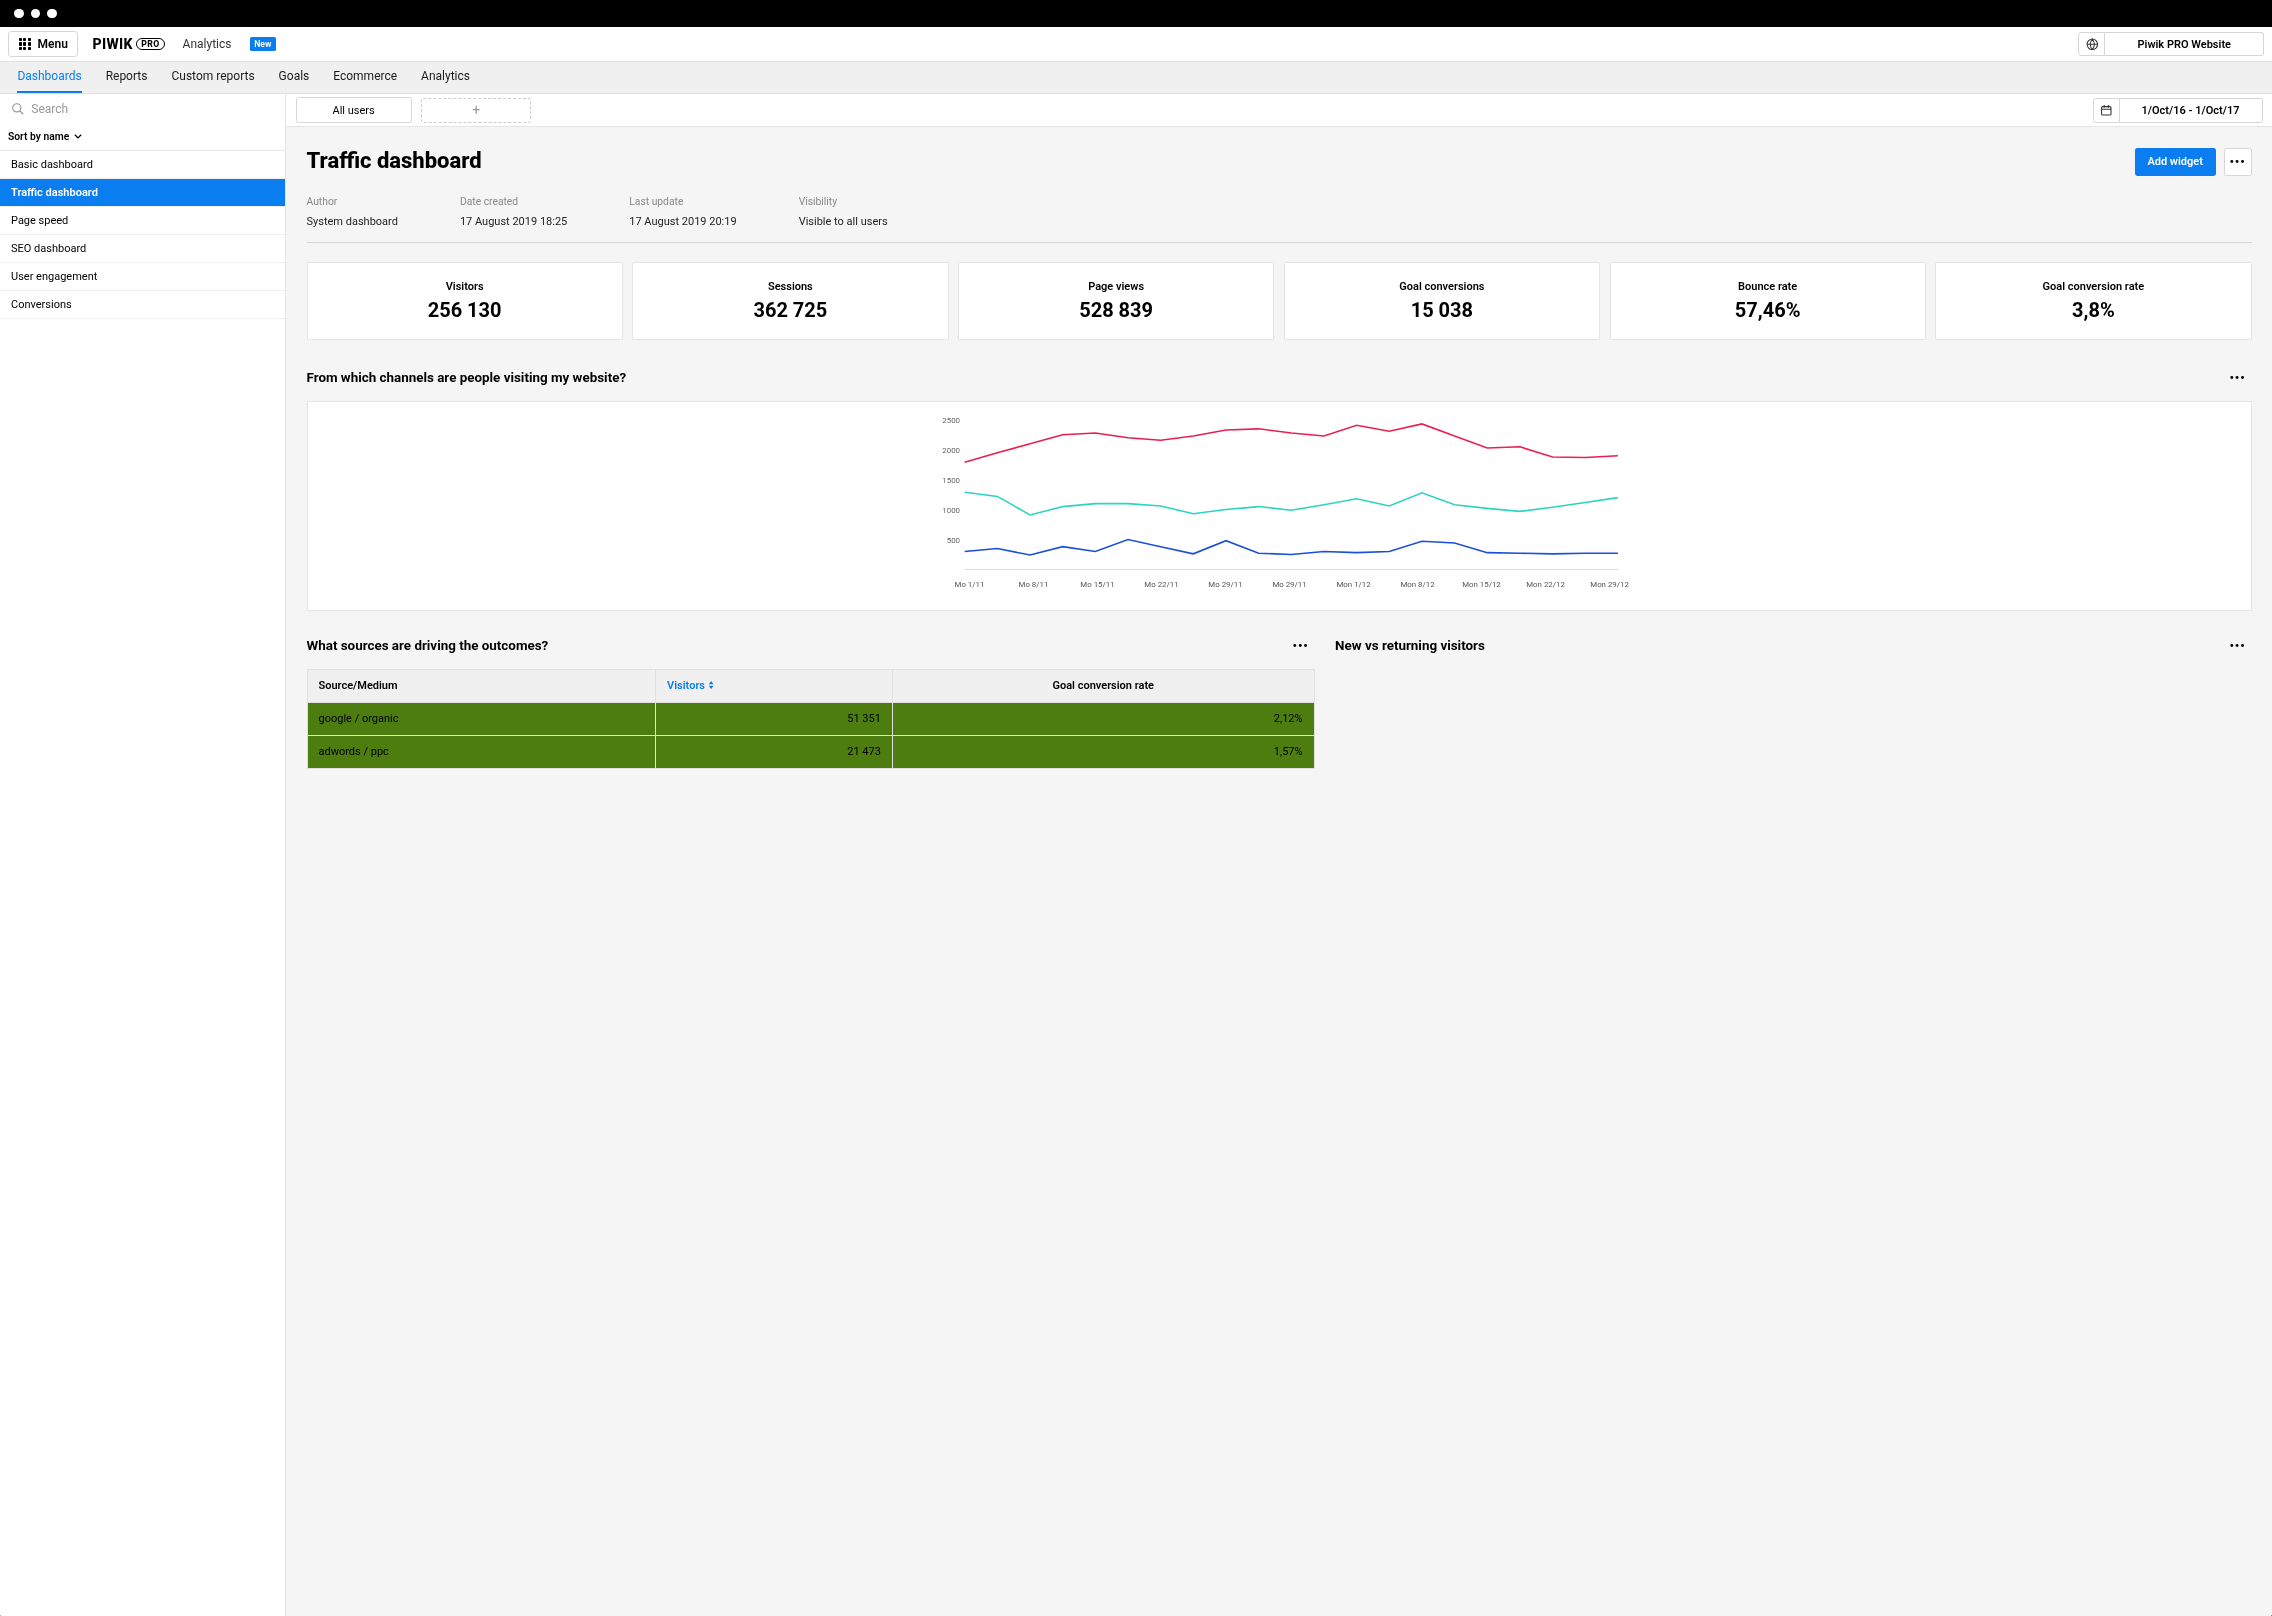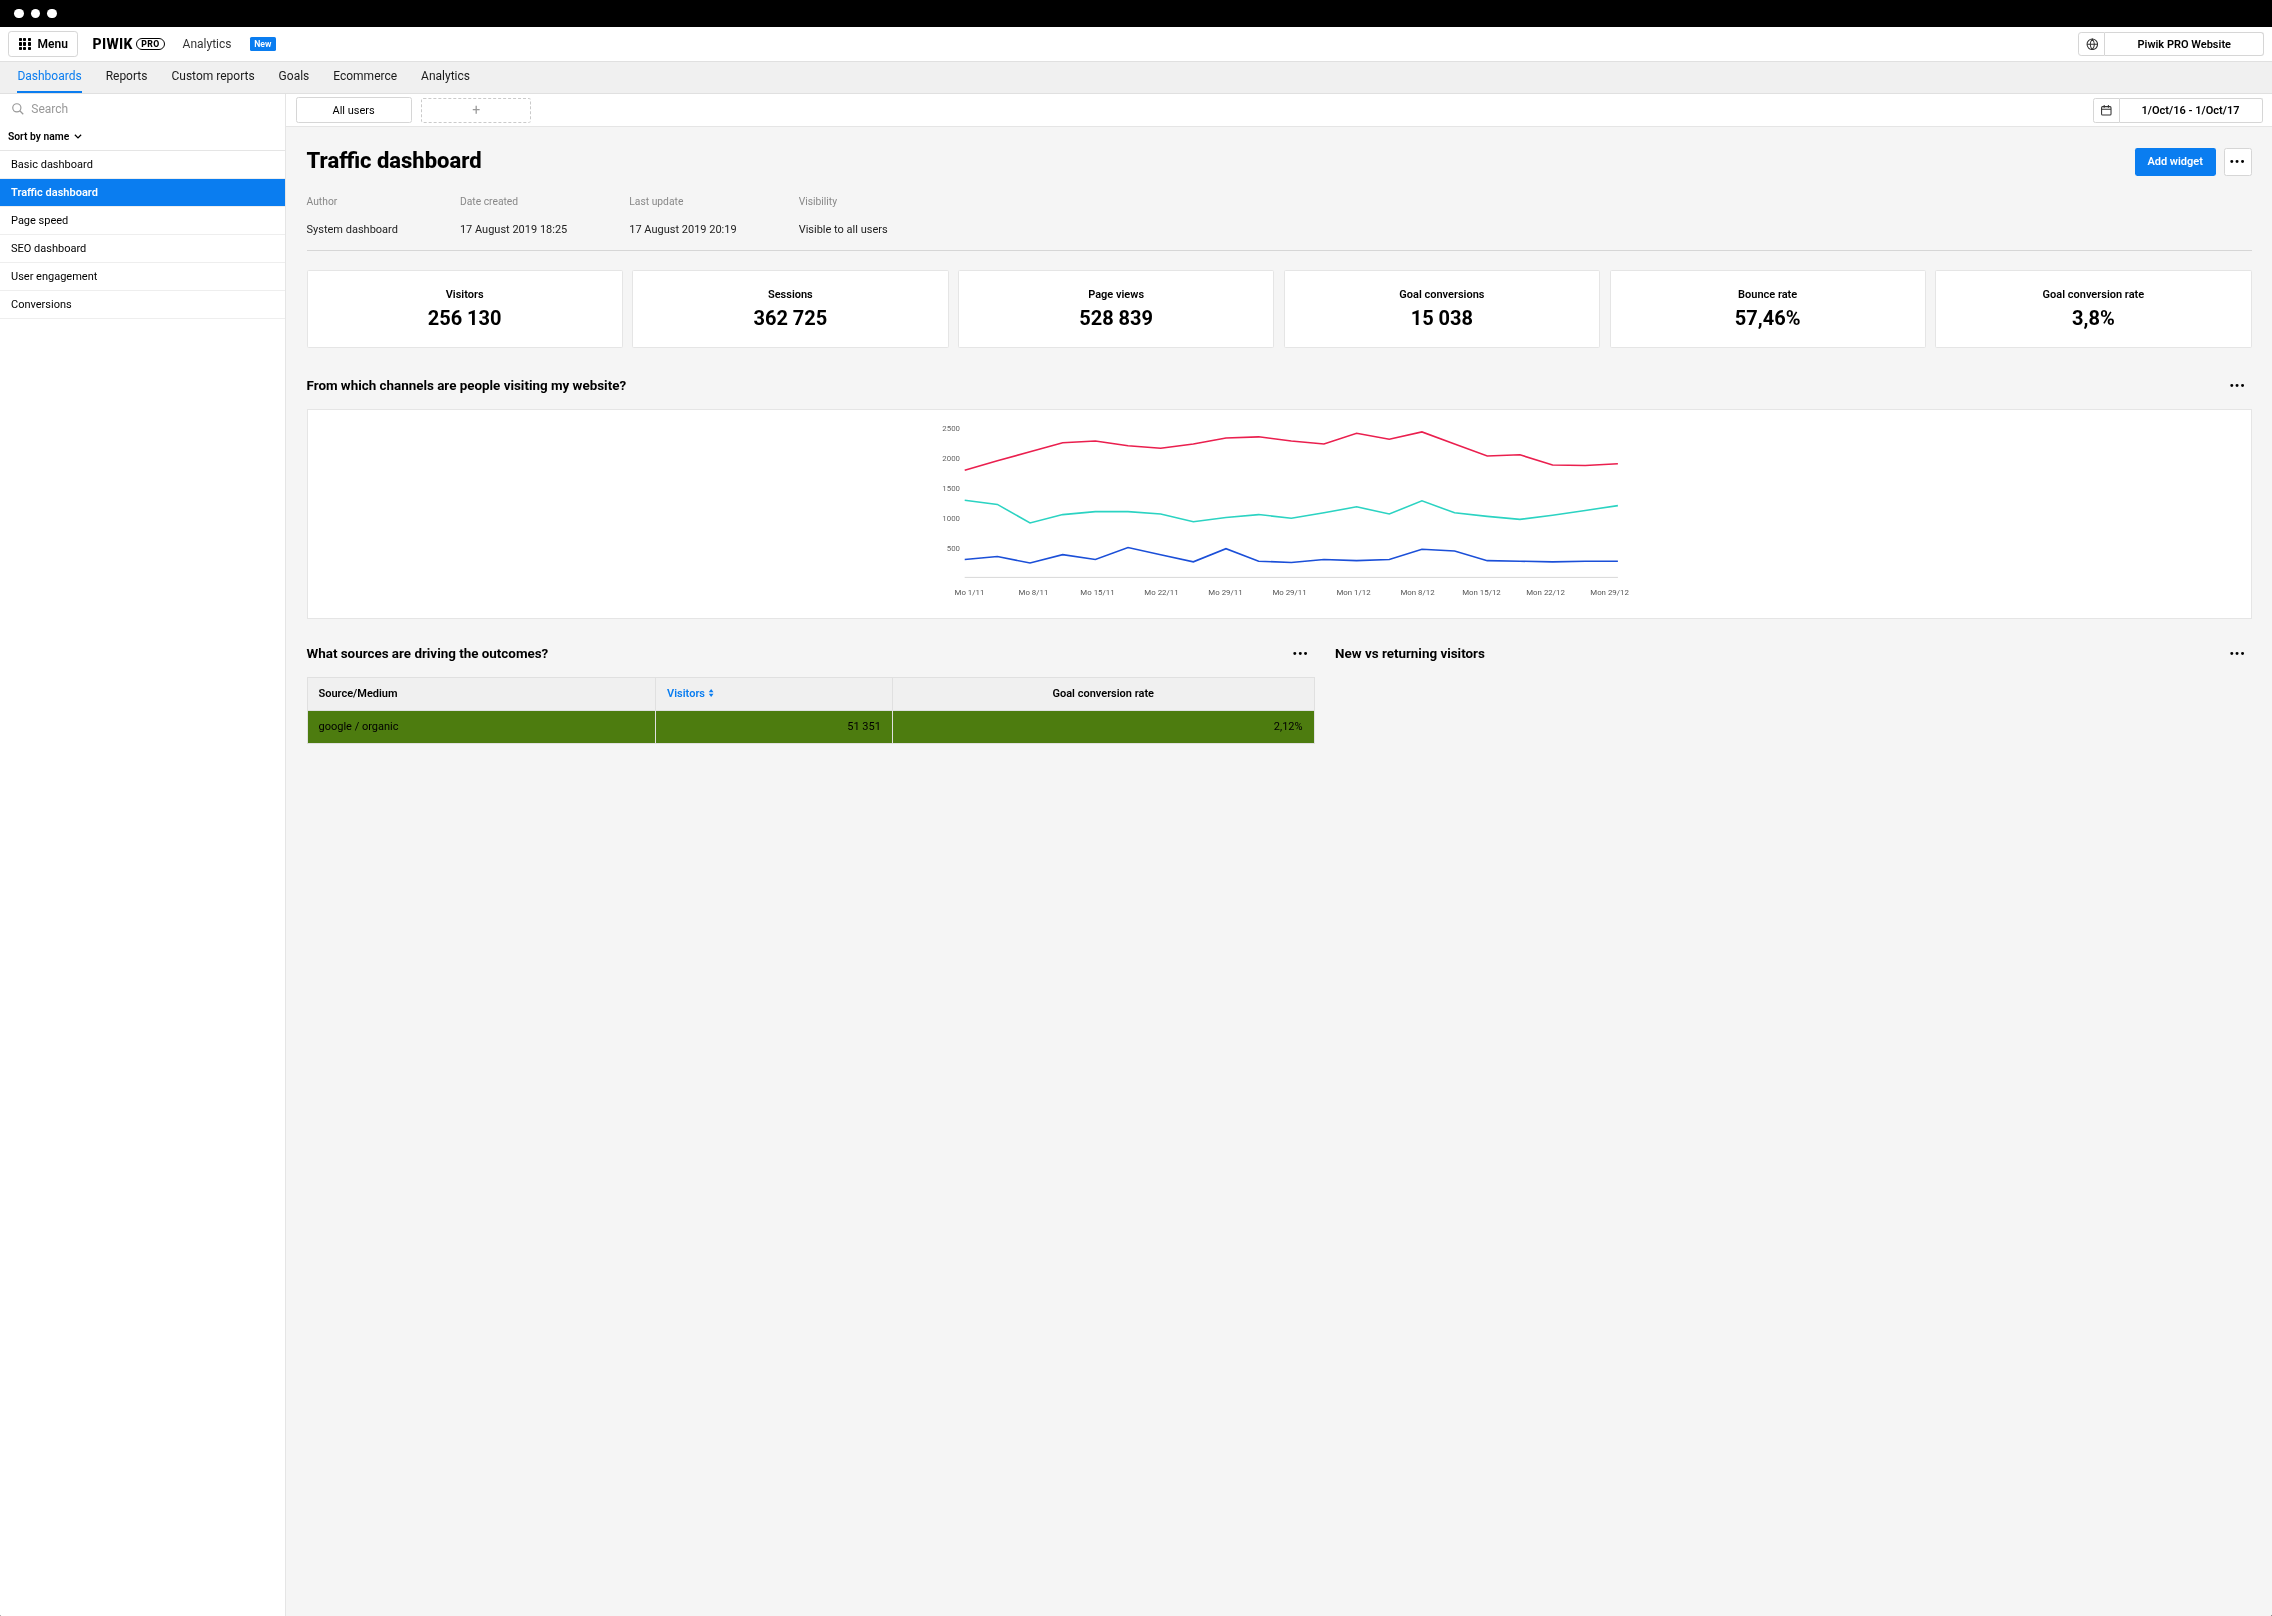--- a/index.html
+++ b/index.html
@@ -45,21 +45,21 @@
 .date-range { border:0.8px solid #d6d6d6; border-left:none; border-radius:0 2.4px 2.4px 0; height:25px; padding:0 22px; font-size:11px; font-weight:600; display:flex; align-items:center; }
 
 .content { padding:20.5px; }
 .page-header { display:flex; justify-content:space-between; align-items:flex-start; margin-bottom:19px; }
 .page-title { font-size:22px; font-weight:800; }
 .header-actions { display:flex; gap:8px; }
 .add-widget { background:#0a7df0; color:#fff; border:none; border-radius:2.4px; padding:7px 12.6px; font-size:11px; font-weight:600; cursor:pointer; }
 .more-btn { border:0.8px solid #d6d6d6; background:#fff; border-radius:2.4px; width:28px; height:28px; display:flex; align-items:center; justify-content:center; font-weight:700; cursor:pointer; letter-spacing:0.8px; }
 
 .meta-row { display:flex; gap:62px; padding-bottom:14px; border-bottom:0.8px solid #d6d6d6; margin-bottom:19px; }
-.meta-item .label { font-size:10.3px; color:#888; margin-bottom:15px; }
+.meta-item .label { font-size:10.3px; color:#888; margin-bottom:7px; }
 .meta-item .value { font-size:11px; color:#222; }
 
 .kpi-grid { display:flex; gap:9.5px; margin-bottom:24px; }
 .kpi { flex:1; background:#fff; border:0.8px solid #e5e5e5; border-radius:1.6px; padding:17.4px 8px; text-align:center; }
 .kpi .kpi-label { font-size:11px; font-weight:600; margin-bottom:4.7px; }
 .kpi .kpi-value { font-size:20px; font-weight:700; white-space:nowrap; }
 
 .widget { margin-bottom:20.5px; }
 .widget-head { display:flex; justify-content:space-between; align-items:center; margin-bottom:9.5px; }
 .widget-title { font-size:13.4px; font-weight:700; }
@@ -287,20 +287,25 @@
                         </svg></th>
                     <th style="text-align:center">Goal conversion rate</th>
                   </tr>
                 </thead>
                 <tbody id="sources-body">
                     <tr>
                       <td>google / organic</td>
                       <td class="num">51 351</td>
                       <td class="num">2,12%</td>
                     </tr>
+                    <tr>
+                      <td>adwords / ppc</td>
+                      <td class="num">21 473</td>
+                      <td class="num">1,57%</td>
+                    </tr>
                   </tbody>
               </table>
             </div>
             <div class="col-right widget">
               <div class="widget-head">
                 <div class="widget-title">New vs returning visitors</div>
                 <div class="more-btn" style="border:none;background:none">•••</div>
               </div>
             </div>
           </div>

